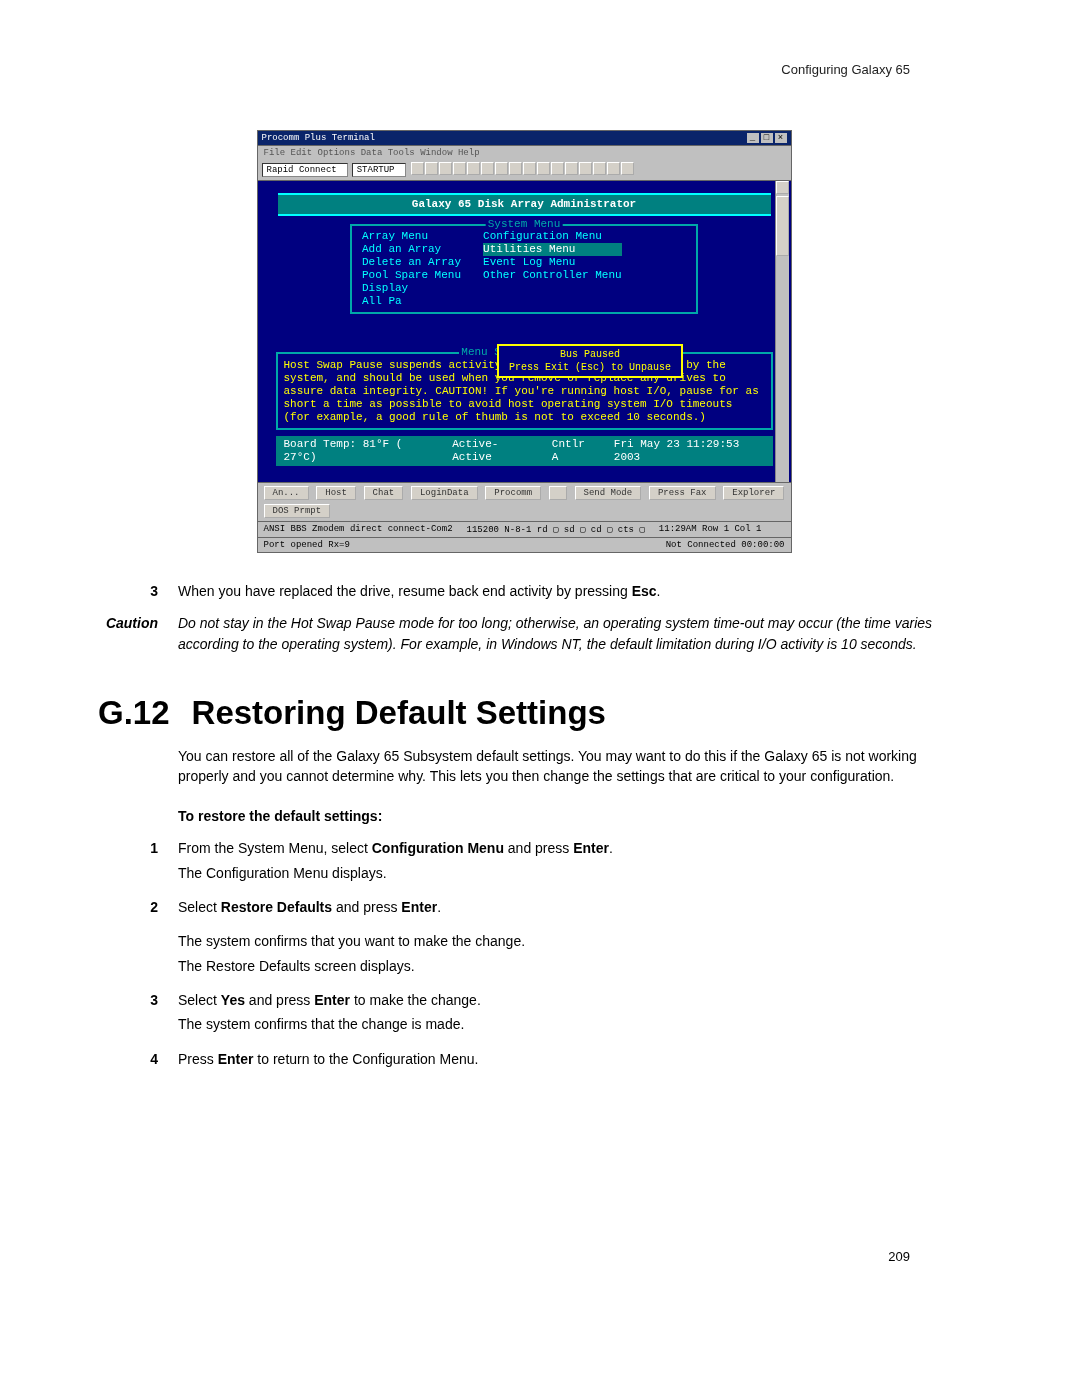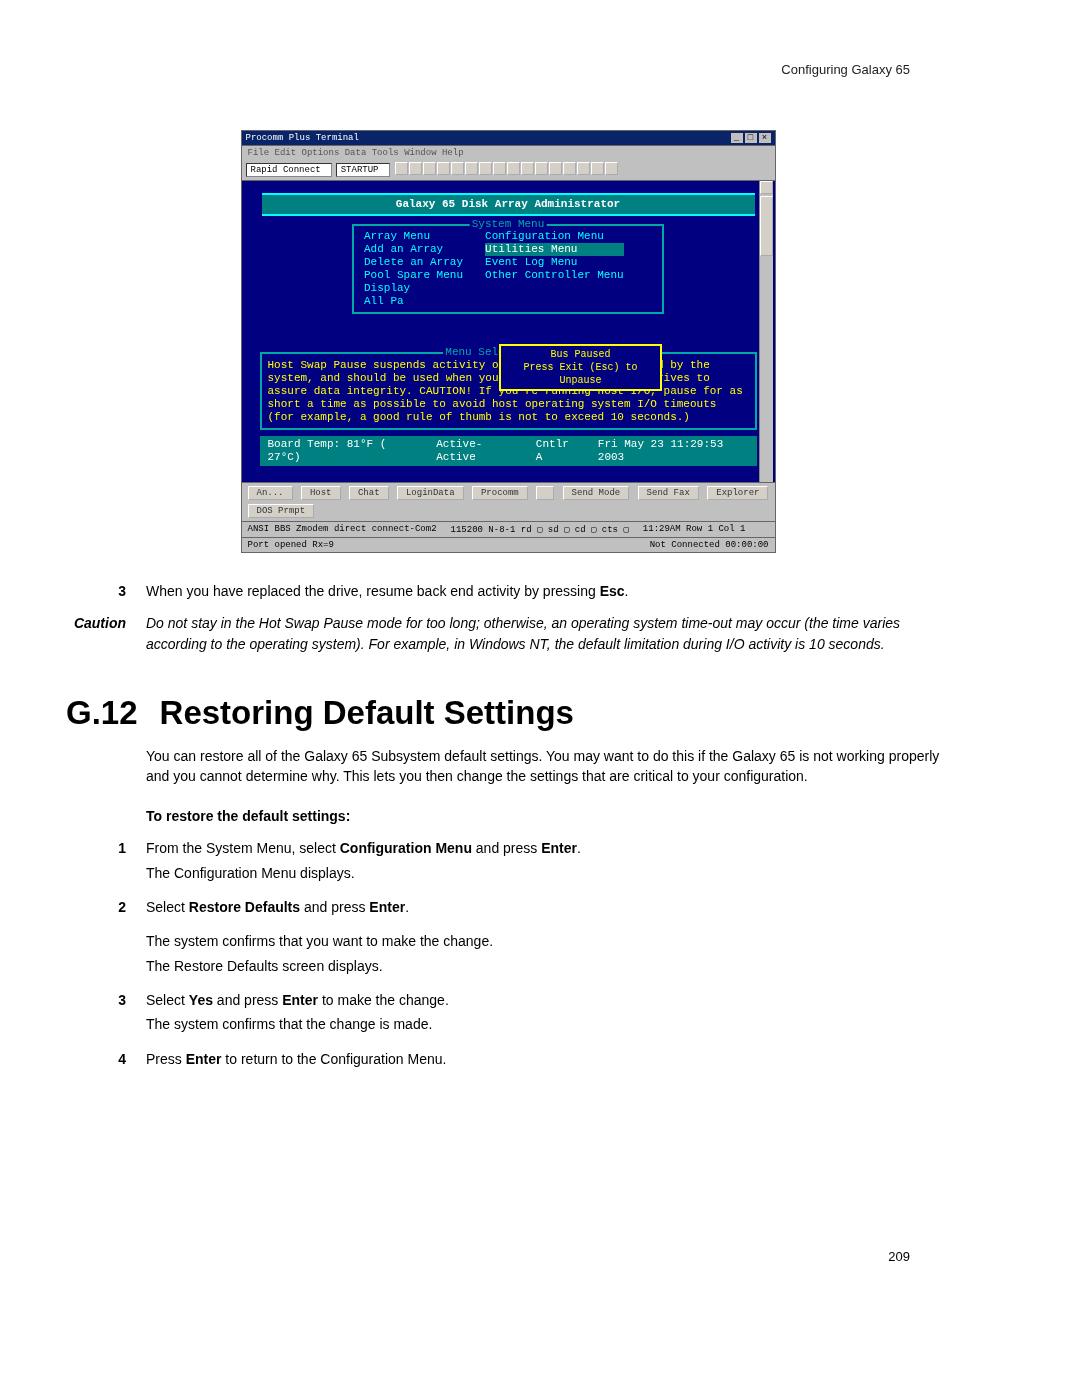--- a/index.html
+++ b/index.html
@@ -6,21 +6,21 @@
   body {
     margin: 0;
     padding: 0;
     background: #fff;
     font-family: Arial, Helvetica, sans-serif;
     color: #000;
     width: 1080px;
   }
   .page {
     width: 1080px;
-    padding: 60px 130px 60px 66px;
+    padding: 60px 130px 60px 98px;
     position: relative;
   }
   .header-right {
     position: absolute;
     top: 62px;
     right: 170px;
     font-size: 13px;
     color: #222;
   }
 
@@ -68,21 +68,21 @@
     border:1px solid #666; border-top:none;
     position:relative; height:302px;
   }
   .term-header-bar {
     margin:6px 20px 8px 20px;
     background:#008080; color:#fff;
     border-top:2px double #00ffff; border-bottom:2px double #00ffff;
     text-align:center; padding:3px 0; font-size:11px;font-weight:bold;
   }
   .sys-menu {
-    margin:4px auto 0 auto; width:312px;
+    margin:4px auto 0 auto; width:348px;
     border:2px double #00a8a8; position:relative; padding:4px 10px;
     color:#00ffff; font-size:11px;
   }
   .sys-menu .title { position:absolute; top:-8px; left:50%; transform:translateX(-50%);
     background:#000080; padding:0 2px; color:#00a8a8;}
   .sys-menu .cols { display:flex; gap:22px; }
   .sys-menu ul { list-style:none; margin:0; padding:0; color:#00ffff;}
   .sys-menu .hl { background:#008080; color:#fff; display:inline-block; width:100%; }
   .bus-box {
     position:absolute; left:145px; top:118px;
@@ -208,21 +208,21 @@
       </div>
     </div>
     <div class="term-bottombar" id="bottom-buttons">
         <span class="btn">An...</span>
         <span class="btn">Host</span>
         <span class="btn">Chat</span>
         <span class="btn">LoginData</span>
         <span class="btn">Procomm</span>
         <span class="btn"></span>
         <span class="btn">Send Mode</span>
-        <span class="btn">Send Fax</span>
+        <span class="btn">Press Fax</span>
         <span class="btn">Explorer</span>
         <span class="btn">DOS Prmpt</span>
       </div>
     <div class="term-statusrow">
       <span>ANSI BBS    Zmodem    direct connect-Com2</span>
       <span>115200   N-8-1   rd ▢ sd ▢ cd ▢ cts ▢</span>
       <span>11:29AM      Row 1   Col 1</span>
     </div>
     <div class="term-statusrow2">
       <span>Port opened  Rx=9</span>

